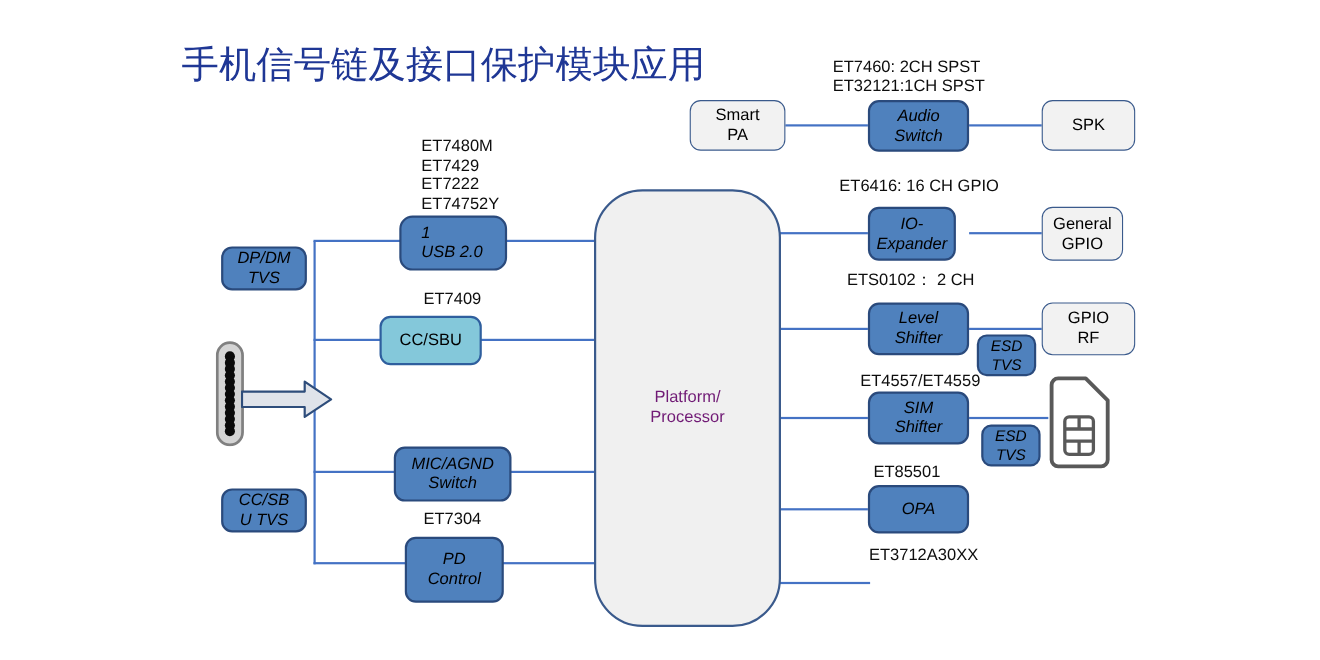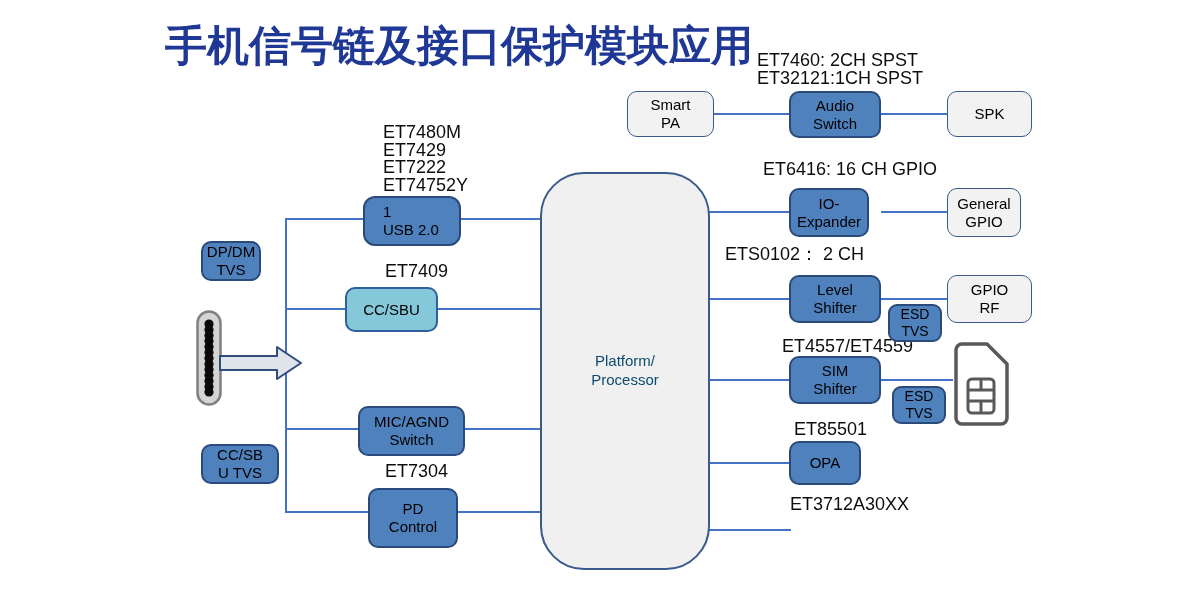--- a/index.html
+++ b/index.html
@@ -1,42 +1,42 @@
 <!DOCTYPE html>
 <html style="--title: #1f3795; --line: #4472c4; --box-blue-fill: #4f81bd; --box-blue-border: #2a4a7c; --box-cyan-fill: #84c8da; --box-cyan-border: #2f5f9e; --box-gray-fill: #f2f2f2; --box-gray-border: #3a5a8c;"><head>
 <meta charset="utf-8">
 <style>
   html,body{margin:0;padding:0;background:#ffffff;}
   .stage{
     position:relative;width:1200px;height:600px;background:#ffffff;overflow:hidden;
     font-family:"Liberation Sans","DejaVu Sans",sans-serif;color:#111;
   }
   .title{
-    position:absolute;left:165px;top:18px;font-size:42px;font-weight:700;
+    position:absolute;left:165px;top:36px;font-size:34px;font-weight:400;
     color:var(--title,#1f3795);white-space:nowrap;letter-spacing:0px;
   }
   .hline{position:absolute;height:2px;background:var(--line,#4472c4);z-index:1;}
   .vline{position:absolute;width:2px;background:var(--line,#4472c4);z-index:1;}
   .box{
     position:absolute;z-index:3;display:flex;align-items:center;justify-content:center;
     text-align:center;white-space:pre-line;font-size:15px;line-height:1.2;
     border-radius:10px;box-sizing:border-box;color:#000;
   }
-  .blue{background:var(--box-blue-fill,#4f81bd);border:2px solid var(--box-blue-border,#2a4a7c);}
+  .blue{background:var(--box-blue-fill,#4f81bd);border:2px solid var(--box-blue-border,#2a4a7c);font-style:italic;}
   .cyan{background:var(--box-cyan-fill,#84c8da);border:2px solid var(--box-cyan-border,#2f5f9e);}
   .gray{background:var(--box-gray-fill,#f2f2f2);border:1.5px solid var(--box-gray-border,#3a5a8c);}
   .tl{justify-content:flex-start;text-align:left;padding-left:18px;}
   .platform{
     position:absolute;z-index:2;left:540px;top:172px;width:170px;height:398px;
     background:#f0f0f0;border:2px solid #3a5a8c;border-radius:44px;box-sizing:border-box;
     display:flex;align-items:center;justify-content:center;text-align:center;
-    white-space:pre-line;font-size:15px;line-height:1.25;color:#0c4a6e;
+    white-space:pre-line;font-size:15px;line-height:1.25;color:#701a75;
   }
   .lbl{
-    position:absolute;z-index:2;font-size:18px;line-height:17.5px;color:#0d0d0d;
+    position:absolute;z-index:2;font-size:15px;line-height:17.5px;color:#0d0d0d;
     white-space:pre-line;
   }
   .icon{position:absolute;z-index:3;}
 </style>
 </head>
 <body>
 
 <div class="stage">
 
   <div class="title">手机信号链及接口保护模块应用</div>
@@ -53,41 +53,41 @@
   <div class="hline" style="left:708px;top:298px;width:81px"></div>
   <div class="hline" style="left:881px;top:298px;width:66px"></div>
   <div class="hline" style="left:708px;top:379px;width:81px"></div>
   <div class="hline" style="left:881px;top:379px;width:72px"></div>
   <div class="hline" style="left:708px;top:462px;width:81px"></div>
   <div class="hline" style="left:702px;top:529px;width:89px"></div>
 
   <div class="platform">Platform/
 Processor</div>
 
-  <div class="box blue" style="left:201px;top:241px;width:60px;height:40px">DP/DM
+  <div class="box blue" style="left:201px;top:224px;width:78px;height:40px">DP/DM
 TVS</div>
   <div class="box blue" style="left:201px;top:444px;width:78px;height:40px">CC/SB
 U TVS</div>
   <div class="box blue tl" style="left:363px;top:196px;width:98px;height:50px;border-radius:12px">1
 USB 2.0</div>
   <div class="box cyan" style="left:345px;top:287px;width:93px;height:45px">CC/SBU</div>
   <div class="box blue" style="left:358px;top:406px;width:107px;height:50px">MIC/AGND
 Switch</div>
   <div class="box blue" style="left:368px;top:488px;width:90px;height:60px">PD
 Control</div>
 
   <div class="box blue" style="left:789px;top:91px;width:92px;height:47px">Audio
 Switch</div>
   <div class="box blue" style="left:789px;top:188px;width:80px;height:49px">IO-
 Expander</div>
   <div class="box blue" style="left:789px;top:275px;width:92px;height:48px">Level
 Shifter</div>
   <div class="box blue" style="left:789px;top:356px;width:92px;height:48px">SIM
 Shifter</div>
-  <div class="box blue" style="left:789px;top:441px;width:72px;height:44px">OPA</div>
+  <div class="box blue" style="left:789px;top:441px;width:92px;height:44px">OPA</div>
   <div class="box blue" style="left:888px;top:304px;width:54px;height:38px;border-radius:9px;font-size:14px">ESD
 TVS</div>
   <div class="box blue" style="left:892px;top:386px;width:54px;height:38px;border-radius:9px;font-size:14px">ESD
 TVS</div>
 
   <div class="box gray" style="left:627px;top:91px;width:87px;height:46px">Smart
 PA</div>
   <div class="box gray" style="left:947px;top:91px;width:85px;height:46px">SPK</div>
   <div class="box gray" style="left:947px;top:188px;width:74px;height:49px">General
 GPIO</div>
@@ -96,21 +96,21 @@
 
   <div class="lbl" style="left:383px;top:124px">ET7480M
 ET7429
 ET7222
 ET74752Y</div>
   <div class="lbl" style="left:385px;top:263px">ET7409</div>
   <div class="lbl" style="left:385px;top:463px">ET7304</div>
   <div class="lbl" style="left:757px;top:52px">ET7460: 2CH SPST
 ET32121:1CH SPST</div>
   <div class="lbl" style="left:763px;top:161px">ET6416: 16 CH GPIO</div>
-  <div class="lbl" style="left:725px;top:246px">ETS0102： 2 CH</div>
+  <div class="lbl" style="left:770px;top:246px">ETS0102： 2 CH</div>
   <div class="lbl" style="left:782px;top:338px">ET4557/ET4559</div>
   <div class="lbl" style="left:794px;top:421px">ET85501</div>
   <div class="lbl" style="left:790px;top:496px">ET3712A30XX</div>
 
   <div class="icon" style="left:196px;top:310px;width:26px;height:96px">
     <svg width="26" height="96" viewBox="0 0 26 96">
       <rect x="1.5" y="1.5" width="23" height="93" rx="11.5" fill="#d4d4d4" stroke="#808080" stroke-width="2.5"></rect>
       <g fill="#0a0a0a">
         <circle cx="13" cy="14" r="4.6"></circle>
           <circle cx="13" cy="19.7" r="4.6"></circle>

